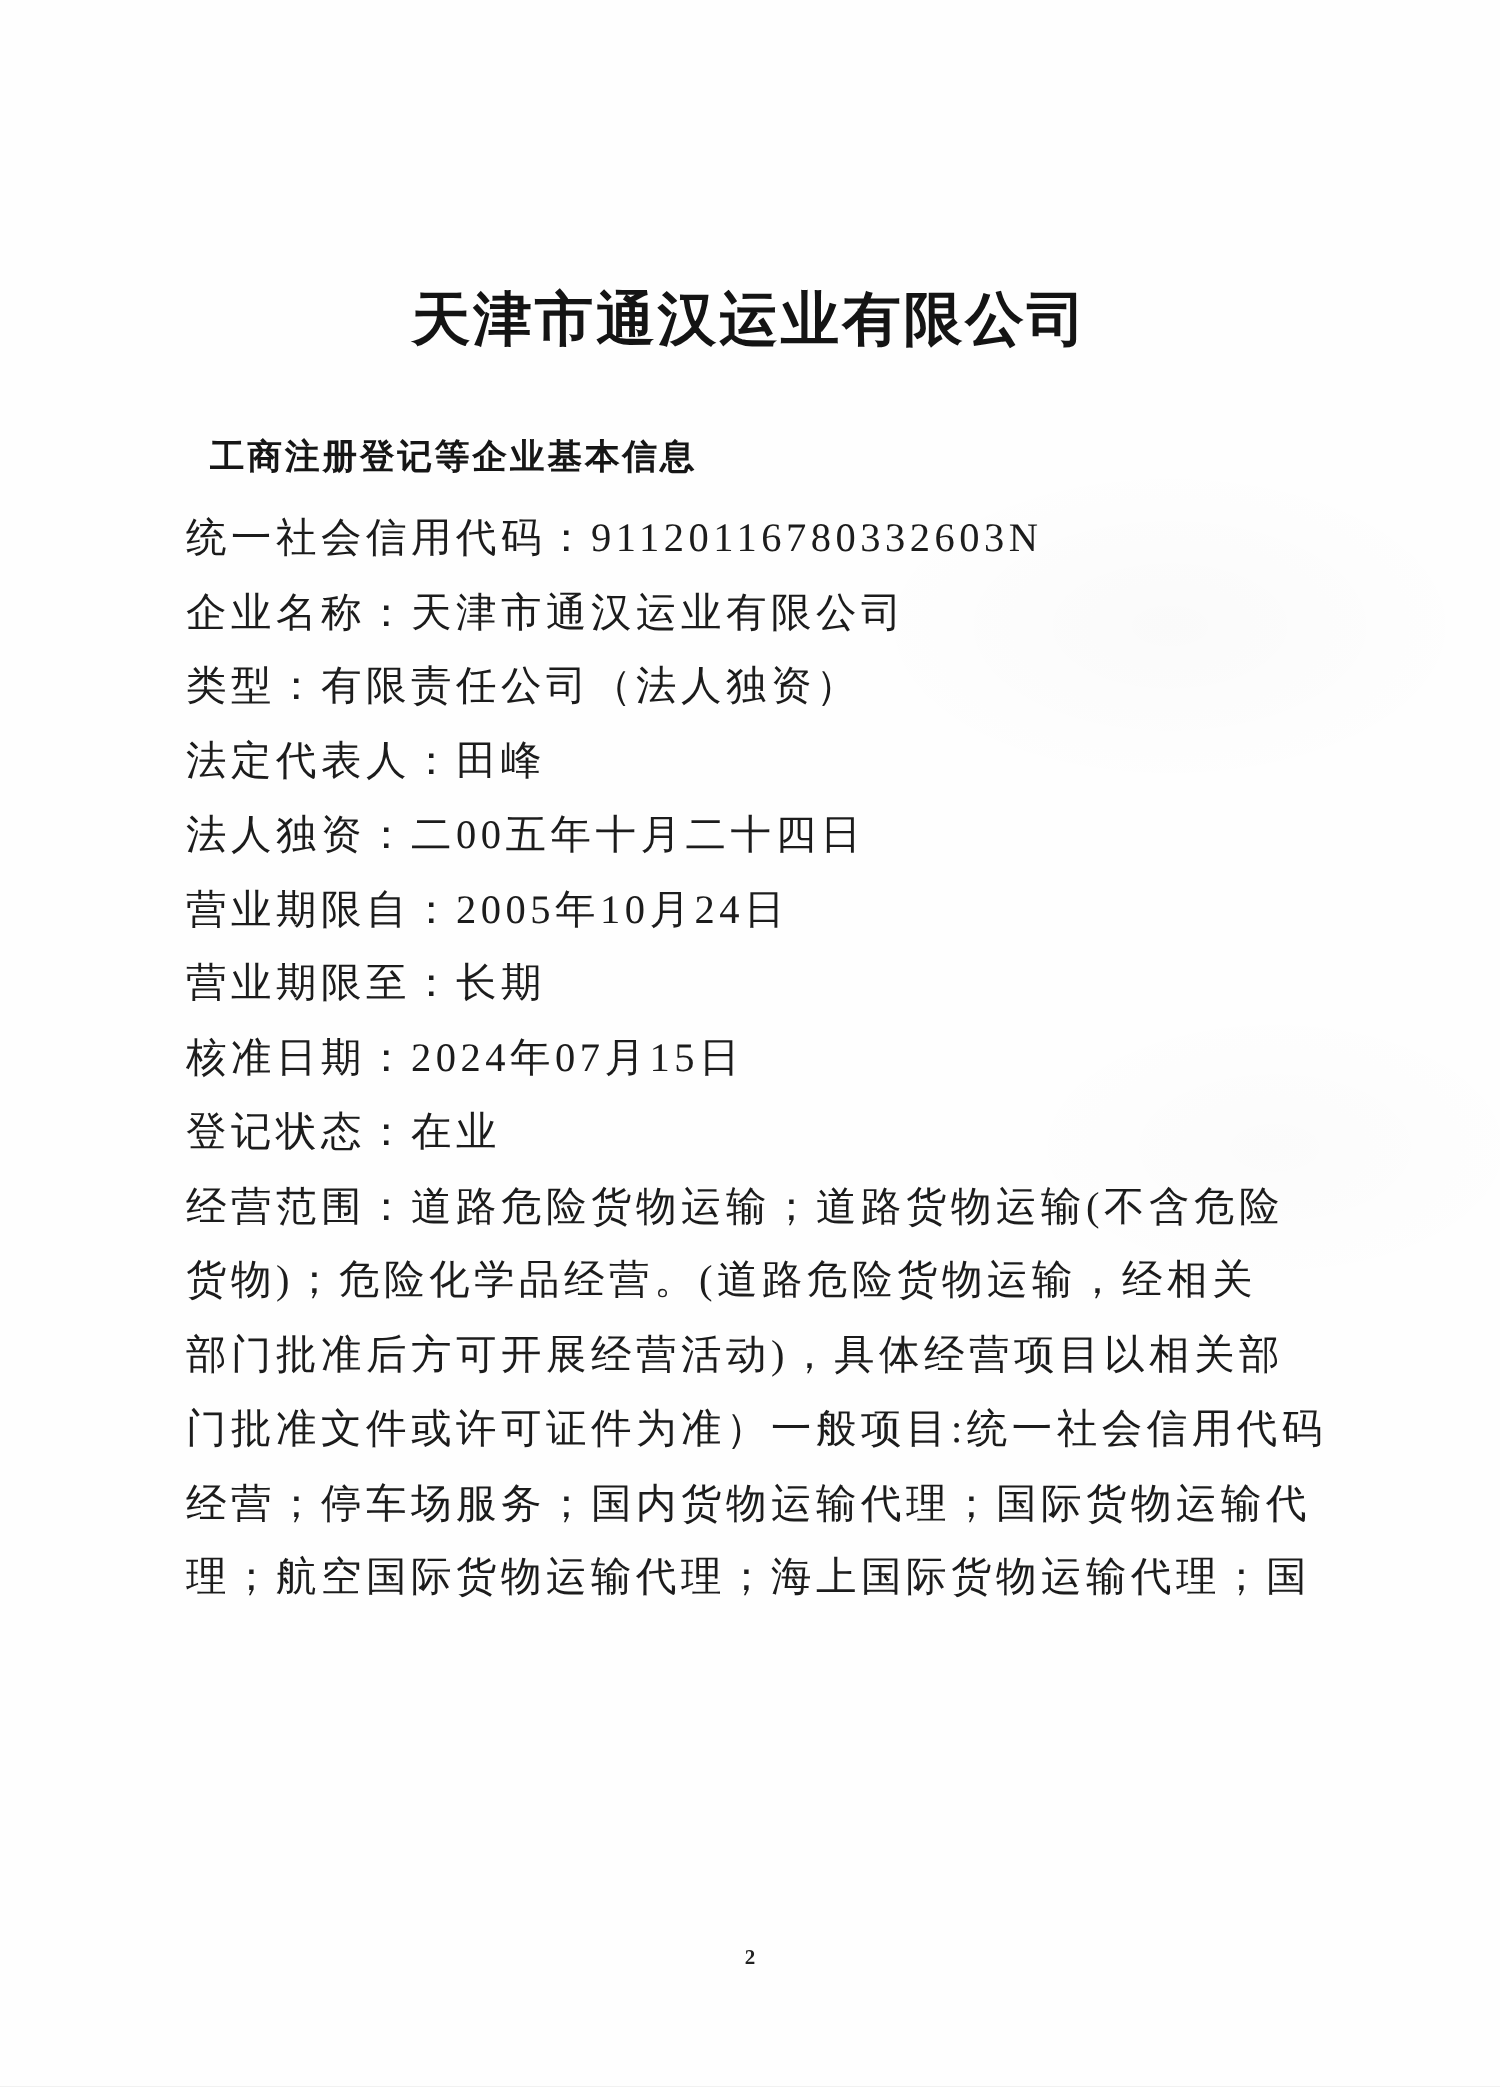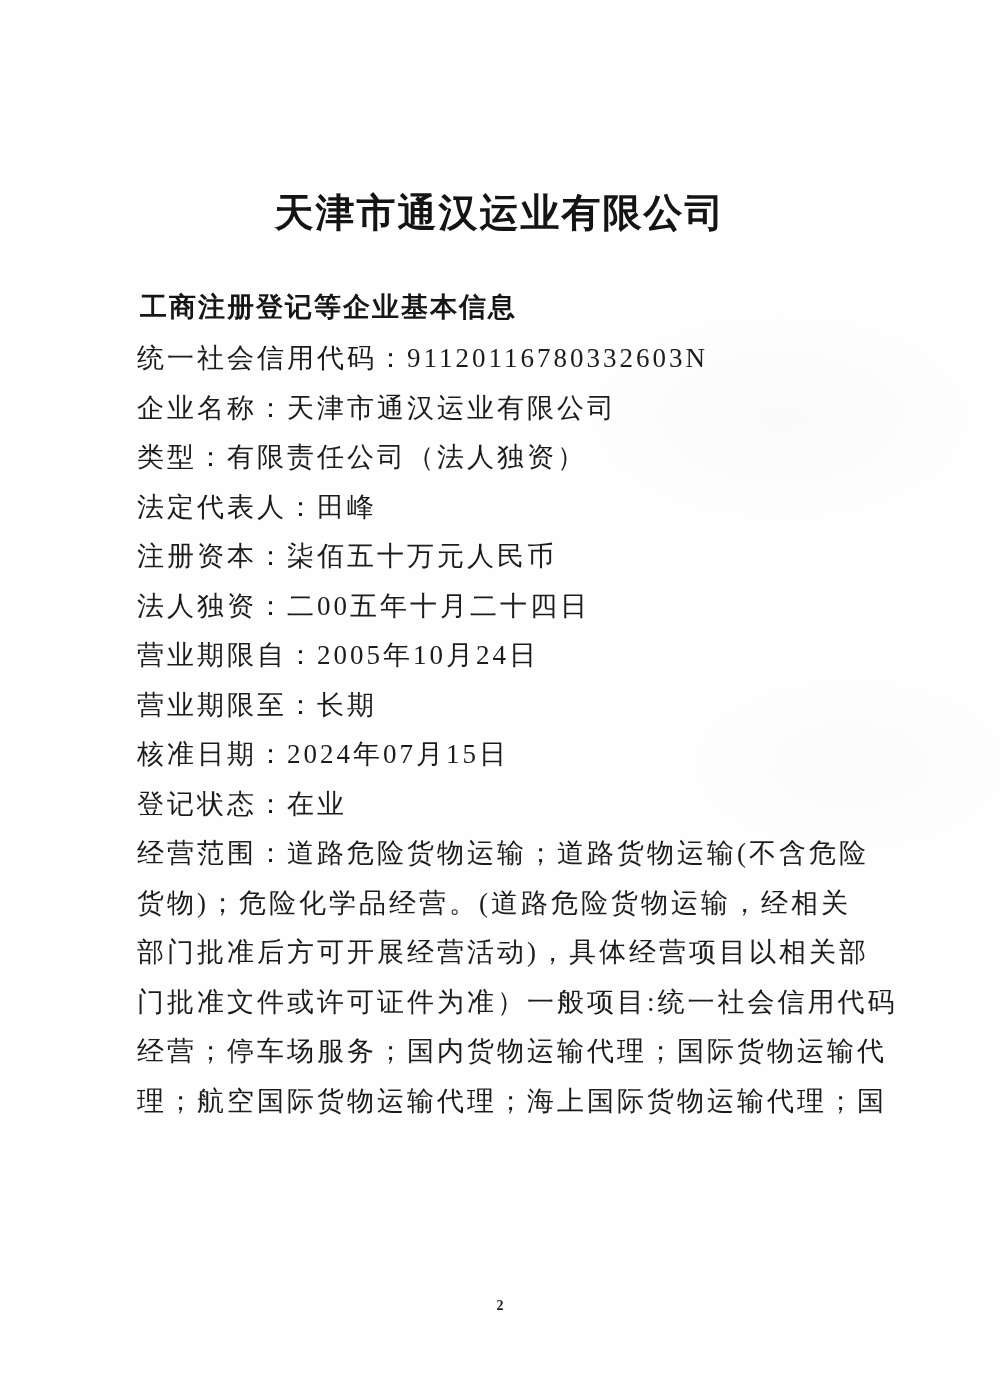--- a/index.html
+++ b/index.html
@@ -34,29 +34,29 @@
     color: #141414;
     white-space: nowrap;
     margin-top: 26px;
   }
   .section-heading {
     position: absolute;
     top: 289px;
     left: 140px;
     font-family: "Liberation Sans", "DejaVu Sans", sans-serif;
     font-weight: 700;
-    font-size: 27px;
+    font-size: 23px;
     letter-spacing: 2px;
     color: #161616;
     white-space: nowrap;
   }
   .body-lines {
     position: absolute;
     top: 334px;
-    left: 137px;
+    left: 124px;
     width: 745px;
     font-family: "Liberation Serif", "DejaVu Serif", serif;
     font-size: 27px;
     color: #1c1c1c;
   }
   .body-lines .line {
     height: 49.5px;
     line-height: 49.5px;
     letter-spacing: 3px;
     white-space: nowrap;
@@ -80,21 +80,20 @@
 
   <div class="doc-title">天津市通汉运业有限公司</div>
 
   <div class="section-heading">工商注册登记等企业基本信息</div>
 
   <div class="body-lines">
     <div class="line">统一社会信用代码：91120116780332603N</div>
     <div class="line">企业名称：天津市通汉运业有限公司</div>
     <div class="line">类型：有限责任公司（法人独资）</div>
     <div class="line">法定代表人：田峰</div>
-    <div class="line">注册资本：柒佰五十万元人民币</div>
     <div class="line">法人独资：二00五年十月二十四日</div>
     <div class="line">营业期限自：2005年10月24日</div>
     <div class="line">营业期限至：长期</div>
     <div class="line">核准日期：2024年07月15日</div>
     <div class="line">登记状态：在业</div>
     <div class="line">经营范围：道路危险货物运输；道路货物运输(不含危险</div>
     <div class="line">货物)；危险化学品经营。(道路危险货物运输，经相关</div>
     <div class="line">部门批准后方可开展经营活动)，具体经营项目以相关部</div>
     <div class="line">门批准文件或许可证件为准）一般项目:统一社会信用代码</div>
     <div class="line">经营；停车场服务；国内货物运输代理；国际货物运输代</div>

